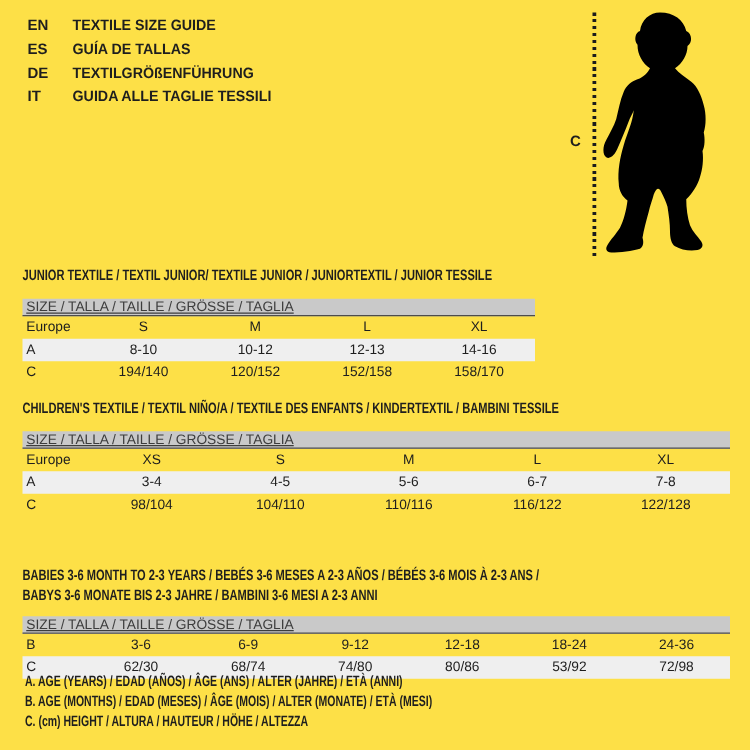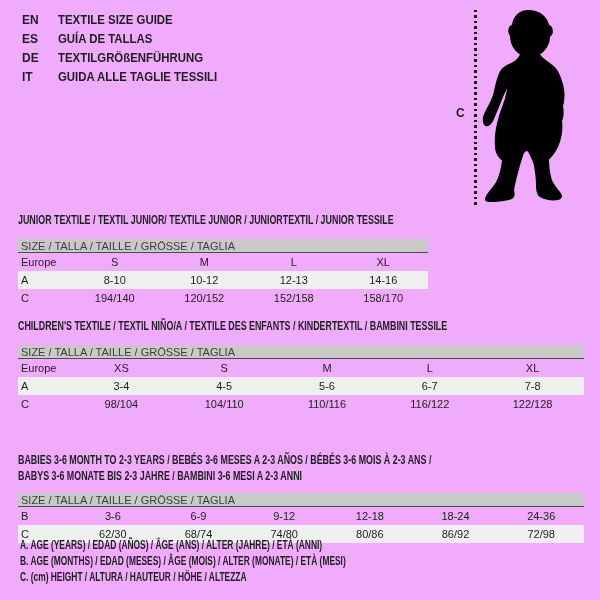--- a/index.html
+++ b/index.html
@@ -2,21 +2,21 @@
 <html style="--text: #1e1e1e; --bar-bg: #c9c9c9; --bar-text: #3d3d3d; --rule: #4c4c4c; --row-shade: #efefef; --silhouette: #000000;"><head>
 <meta charset="utf-8">
 <style>
   * { margin:0; padding:0; box-sizing:border-box; }
   html,body { width:600px; height:600px; background:#fff; }
   body {
     font-family:"Liberation Sans","DejaVu Sans",sans-serif;
     color:var(--text,#1e1e1e);
     position:relative; overflow:hidden;
   }
-  .canvas { position:absolute; inset:0; width:600px; height:600px; background:#f0abfc; }
+  .canvas { position:absolute; inset:0; width:600px; height:600px; background:#fde047; }
 
   
   .lang-list { position:absolute; left:22px; top:10px; }
   .lang-row { display:flex; height:19px; align-items:center; font-weight:bold; font-size:12px; white-space:nowrap; }
   .lang-code { width:36px; }
   .lang-label { display:inline-block; transform:scaleX(0.95); transform-origin:0 50%; }
 
   
   .dash-line { position:absolute; left:474px; top:10px; width:2.5px; height:196px;
     background:repeating-linear-gradient(to bottom, #1c1c1c 0 2.5px, transparent 2.5px 5.5px); }
@@ -26,21 +26,21 @@
   
   .tsec { position:absolute; left:18px; }
   #junior   { top:212px; width:410px; }
   #children { top:318px; width:566px; }
   #babies   { top:424px; width:566px;margin-top:28px; }
   .ttl { font-size:12px; font-weight:bold; line-height:16px; white-space:nowrap;
          transform:scaleX(0.74); transform-origin:0 0; }
   .bar { margin-top:11px; height:14px; background:var(--bar-bg,#c9c9c9);
          border-bottom:1.5px solid var(--rule,#4c4c4c);
          display:flex; align-items:center; padding-left:3px;
-         font-size:11px; color:var(--bar-text,#3d3d3d); white-space:nowrap; }
+         font-size:11px; color:var(--bar-text,#3d3d3d); white-space:nowrap;text-decoration:underline; }
   #babies .bar { margin-top:9px; }
   .trow { display:flex; height:18px; align-items:center; font-size:11px; }
   .trow.shaded { background:var(--row-shade,#efefef); }
   .trow .lbl { width:52px; padding-left:3px; }
   .trow .cell { flex:1; text-align:center; }
 
   
   .footnotes { position:absolute; left:20px; top:537px; }
   .fn { font-size:12px; font-weight:bold; line-height:16px; white-space:nowrap;
         transform:scaleX(0.70); transform-origin:0 0; }
@@ -152,21 +152,21 @@
         <span class="cell">12-18</span>
         <span class="cell">18-24</span>
         <span class="cell">24-36</span>
       </div>
       <div class="trow shaded">
         <span class="lbl">C</span>
         <span class="cell">62/30</span>
         <span class="cell">68/74</span>
         <span class="cell">74/80</span>
         <span class="cell">80/86</span>
-        <span class="cell">86/92</span>
+        <span class="cell">53/92</span>
         <span class="cell">72/98</span>
       </div>
     </div>
 
   <div class="footnotes" id="footnotes">
       <div class="fn">A. AGE (YEARS) / EDAD (AÑOS) / ÂGE (ANS) / ALTER (JAHRE) / ETÀ (ANNI)</div>
       <div class="fn">B. AGE (MONTHS) / EDAD (MESES) / ÂGE (MOIS) / ALTER (MONATE) / ETÀ (MESI)</div>
       <div class="fn">C. (cm) HEIGHT / ALTURA / HAUTEUR / HÖHE / ALTEZZA</div>
     </div>
 </div>

